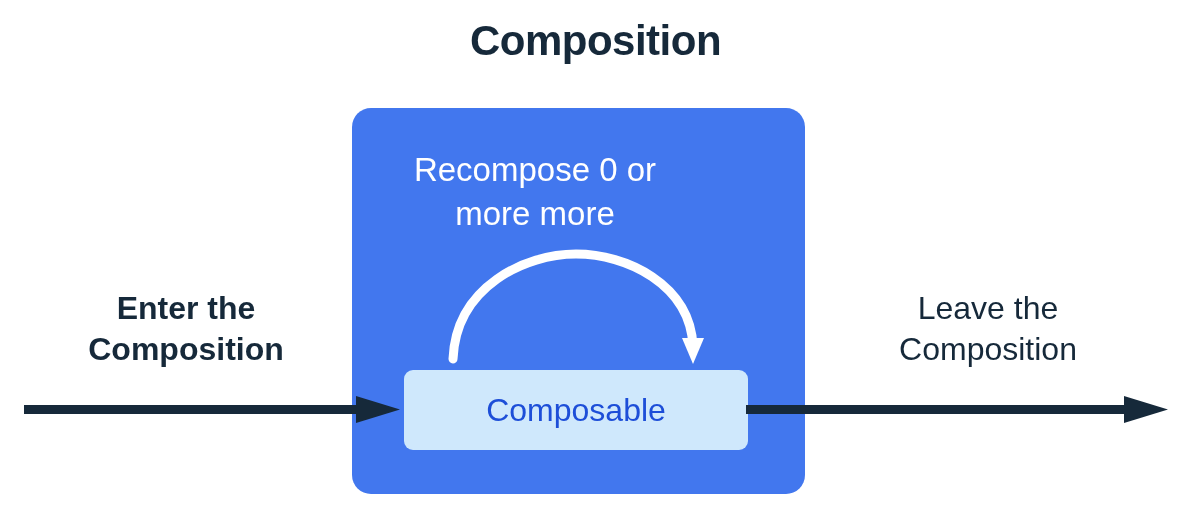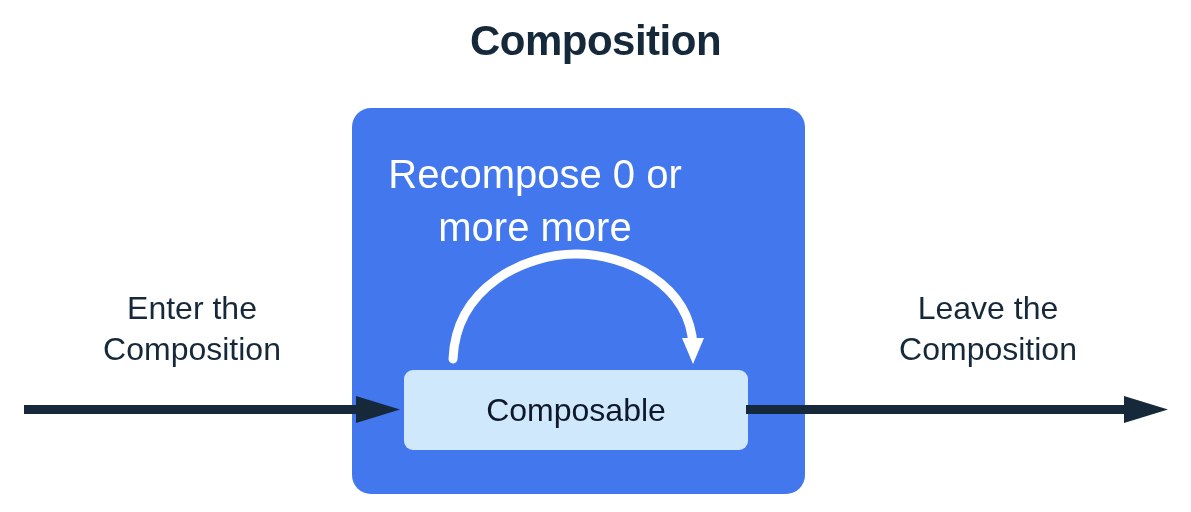--- a/index.html
+++ b/index.html
@@ -45,21 +45,21 @@
     border-radius: 19px;
   }
 
   
   #recompose-caption {
     position: absolute;
     left: 352px;
     top: 148px;
     width: 366px;
     text-align: center;
-    font-size: 40px;
+    font-size: 33px;
     font-weight: normal;
     color: #ffffff;
     line-height: 1.33;
   }
   #recompose-caption .ln {
     display: block;
   }
 
   
   #recompose-loop {
@@ -78,38 +78,39 @@
     width: 344px;
     height: 80px;
     background: #cfe8fc;
     border-radius: 9px;
     display: flex;
     align-items: center;
     justify-content: center;
   }
   #composable-label {
     font-size: 32px;
-    color: #0f172a;
+    color: #1d4ed8;
     line-height: 1;
   }
 
   
   .flow-label {
     position: absolute;
     text-align: center;
     font-size: 32px;
     color: #16293a;
     line-height: 1.28;
     white-space: nowrap;
   }
   .flow-label .ln { display: block; }
   #enter-label {
-    left: 42px;
+    left: 36px;
     top: 288px;
     width: 300px;
+    font-weight: bold;
   }
   #leave-label {
     left: 838px;
     top: 288px;
     width: 300px;
   }
 
   
   #enter-arrow {
     position: absolute;

